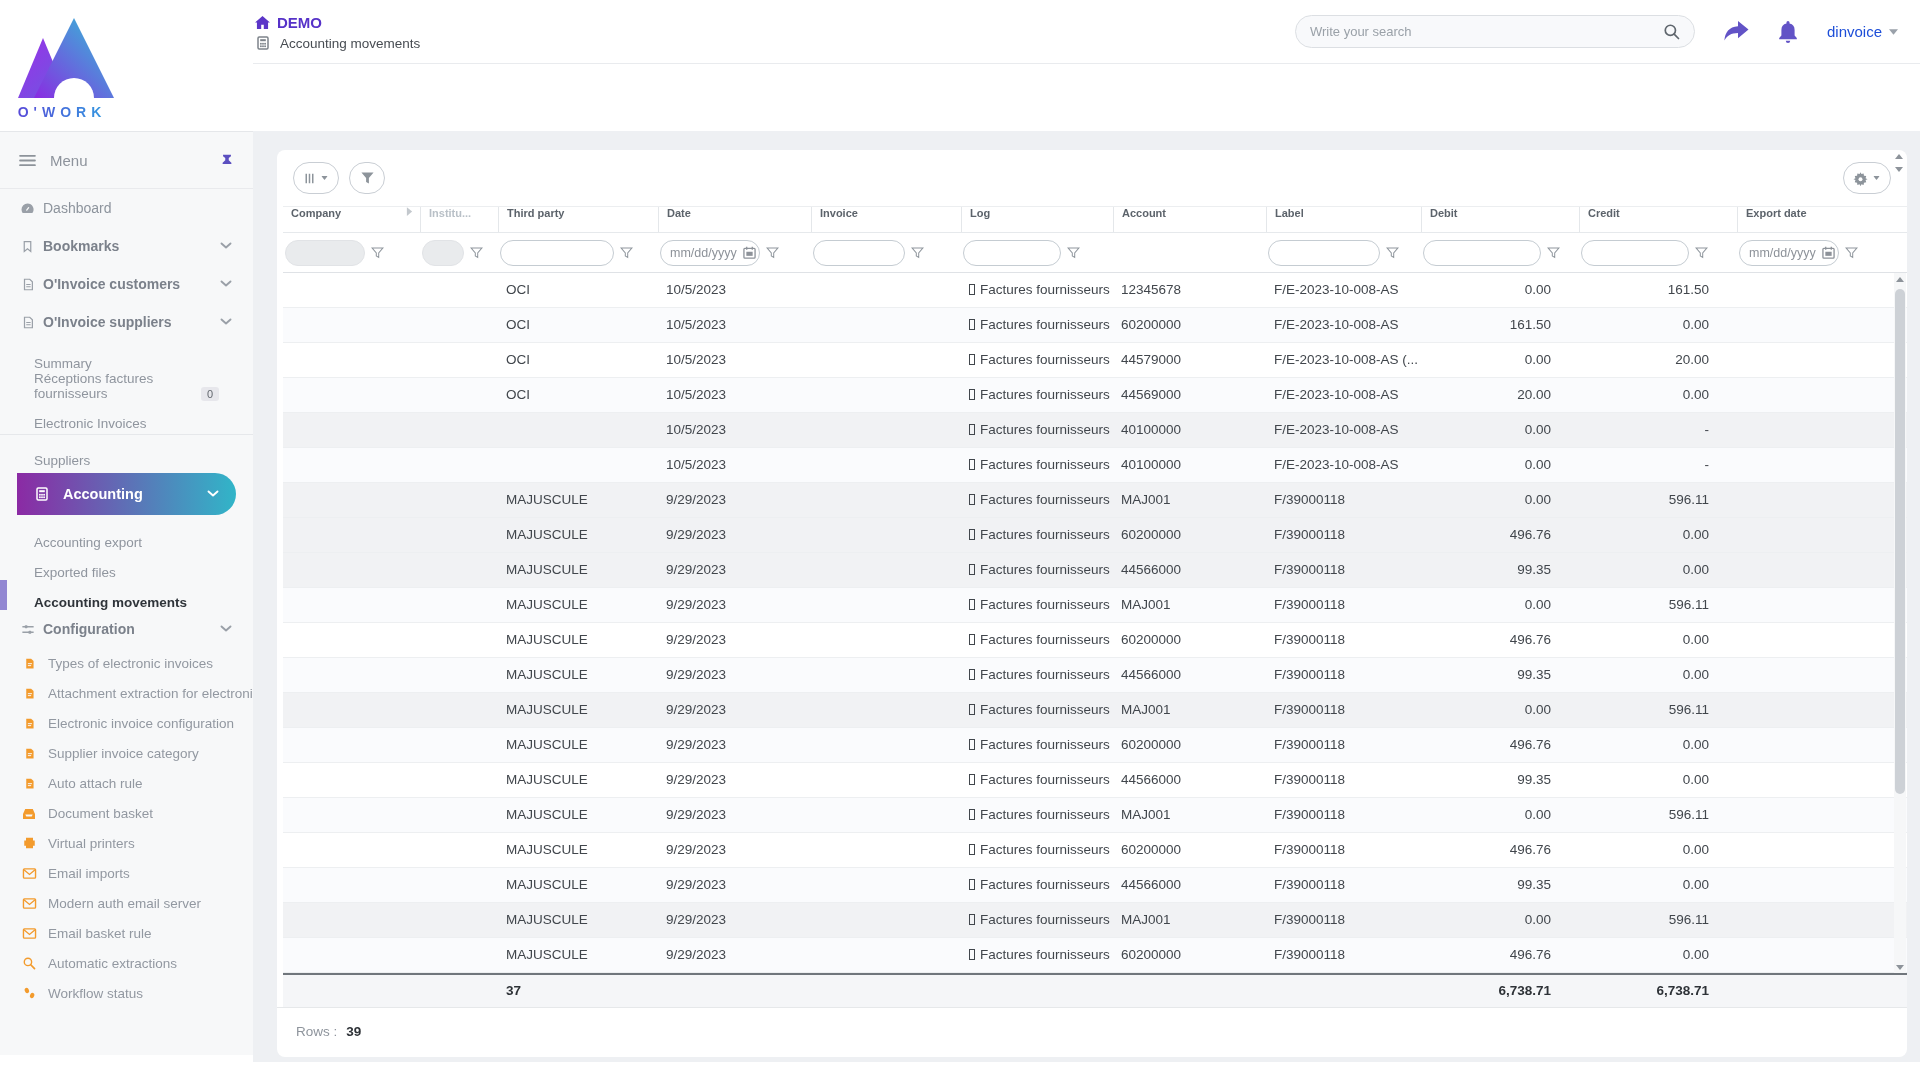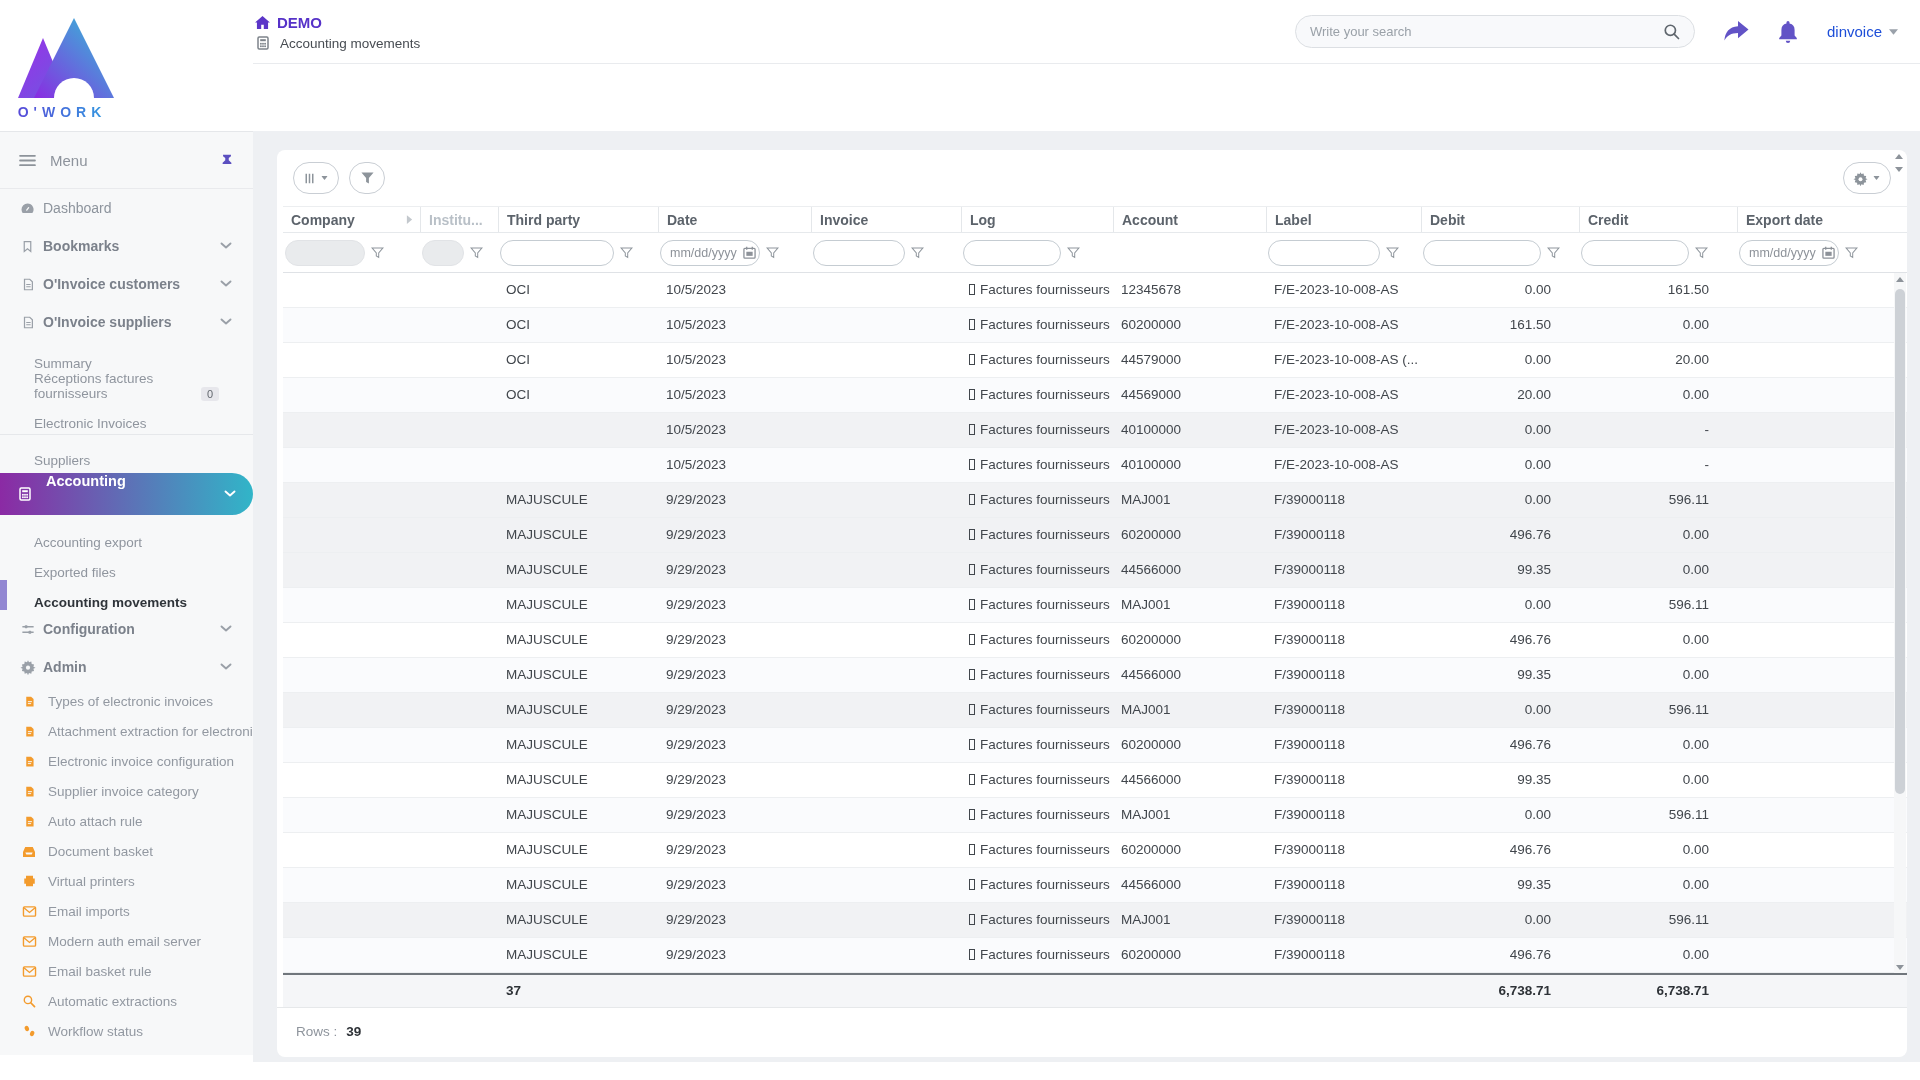--- a/index.html
+++ b/index.html
@@ -46,21 +46,21 @@
   .sb-main.bold { font-weight:bold; color:#7b818b; }
   .sb-main .icn { color:#9aa0a8; width:17px; }
   .sb-main .chev { margin-left:auto; color:#9aa0a8; }
   .sb-sub { height:30px; display:flex; align-items:flex-end; padding:0 34px; color:#8f959e;
     font-size:13.5px; cursor:pointer; position:relative; }
   .sb-sub.active { font-weight:bold; color:#2f343a; }
   .sb-sub.active::before { content:""; position:absolute; left:0; top:0; bottom:0; width:7px;
     background:#9287d2; }
   .sb-badge { margin-left:auto; background:#e7e7ec; border-radius:3px; font-size:11px;
     padding:1px 6px; color:#63686f; }
-  .sb-accent { height:42px; margin:5px 0; display:flex; gap:13px;
+  .sb-accent { height:42px; margin:5px 17px; display:flex; align-items:center; gap:13px;
     padding:0 17px; background:linear-gradient(90deg,#8b2aa4,#31b5c8);
     border-radius:0 21px 21px 0; color:#fff; font-weight:bold; font-size:14.5px; cursor:pointer; }
   .sb-accent .icn { color:#fff; }
   .sb-accent .chev { margin-left:auto; }
   .sb-admin { height:30px; display:flex; align-items:center; gap:11px; padding:0 0 0 21px;
     color:#9298a1; font-size:13.5px; white-space:nowrap; overflow:hidden; cursor:pointer; }
   .sb-admin .icn { color:#f39b2d; width:16px; flex:none; }
   .sb-divider { border-top:1px solid #e6e8eb; margin:3px 0; }
 
   
@@ -68,22 +68,22 @@
   .panel { position:absolute; left:277px; top:150px; width:1630px; height:907px;
     background:#fff; border-radius:8px; }
   .toolbar { height:56px; display:flex; align-items:center; gap:10px; padding:0 16px; }
   .btn-pill { height:32px; min-width:36px; border:1px solid #c9ced4; border-radius:16px;
     background:#fff; display:flex; align-items:center; justify-content:center; gap:4px;
     color:#8d949b; padding:0 9px; cursor:pointer; }
 
   .grid-row { display:grid; margin-left:6px;
     grid-template-columns:115px 22px 78px 160px 153px 150px 152px 153px 155px 158px 158px 150px; }
   .thead { height:27px; align-items:center; border-top:1px solid #eceef0; border-bottom:1px solid #e6e9ec; }
-  .th { font-size:14px; font-weight:bold; color:#5c636b; padding-left:8px; height:100%;
-    display:flex; align-items:center; cursor:pointer; white-space:nowrap; overflow:hidden; }
+  .th { font-size:11px; font-weight:bold; color:#5c636b; padding-left:8px; height:100%;
+    display:flex; align-items:flex-start; cursor:pointer; white-space:nowrap; overflow:hidden; }
   .th.sep { border-left:1px solid #e4e7ea; }
   .th.muted span { color:#b9c0c7; }
   .th .icn { color:#c3c8cd; }
 
   .tfilter { height:40px; align-items:center; border-bottom:1px solid #dfe2e6; }
   .tf { display:flex; align-items:center; padding-left:2px; }
   .pill { height:26px; border:1px solid #c5ccd2; border-radius:13px; background:#fff;
     display:flex; align-items:center; justify-content:flex-start; padding:0 9px; cursor:text; }
   .pill.disabled { background:#e9ebed; border-color:#e1e3e6; cursor:default; }
   .pill.date span { font-size:12.5px; color:#8d9299; }
@@ -323,34 +323,20 @@
             <rect x="8.6" y="9.4" width="2.8" height="3.2" rx=".7" fill="currentColor"></rect>
           </svg>
         </span>
         <span>Configuration</span>
         <span class="icn chev">
           <svg width="12" height="8" viewBox="0 0 12 8">
             <path d="m1.5 1.5 4.5 4 4.5-4" fill="none" stroke="currentColor" stroke-width="1.9" stroke-linecap="round" stroke-linejoin="round"></path>
           </svg>
         </span>
       </div>
-      <div class="sb-main bold">
-        <span class="icn">
-          <svg width="16" height="16" viewBox="0 0 16 16">
-            <path fill="currentColor" d="M8 1.2 9 3.3l2.3-.7.4 2.4 2.4.4-.7 2.3 2.1 1-2.1 1 .7 2.3-2.4.4-.4 2.4-2.3-.7-1 2.1-1-2.1-2.3.7-.4-2.4-2.4-.4.7-2.3L.5 8.7l2.1-1-.7-2.3 2.4-.4.4-2.4 2.3.7Z"></path>
-            <circle cx="8" cy="8.7" r="2.1" fill="#f7f8f9"></circle>
-          </svg>
-        </span>
-        <span>Admin</span>
-        <span class="icn chev">
-          <svg width="12" height="8" viewBox="0 0 12 8">
-            <path d="m1.5 1.5 4.5 4 4.5-4" fill="none" stroke="currentColor" stroke-width="1.9" stroke-linecap="round" stroke-linejoin="round"></path>
-          </svg>
-        </span>
-      </div>
       <div class="sb-admin">
         <span class="icn">
           <svg width="13" height="15" viewBox="0 0 16 16">
             <path d="M4 2h6l3 3v9H4Z" fill="currentColor"></path>
             <path d="M6 8.2h5M6 10.6h4" stroke="#f7f8f9" stroke-width="1.2" fill="none"></path>
           </svg>
         </span>
         <span>Types of electronic invoices</span>
       </div>
       <div class="sb-admin">

